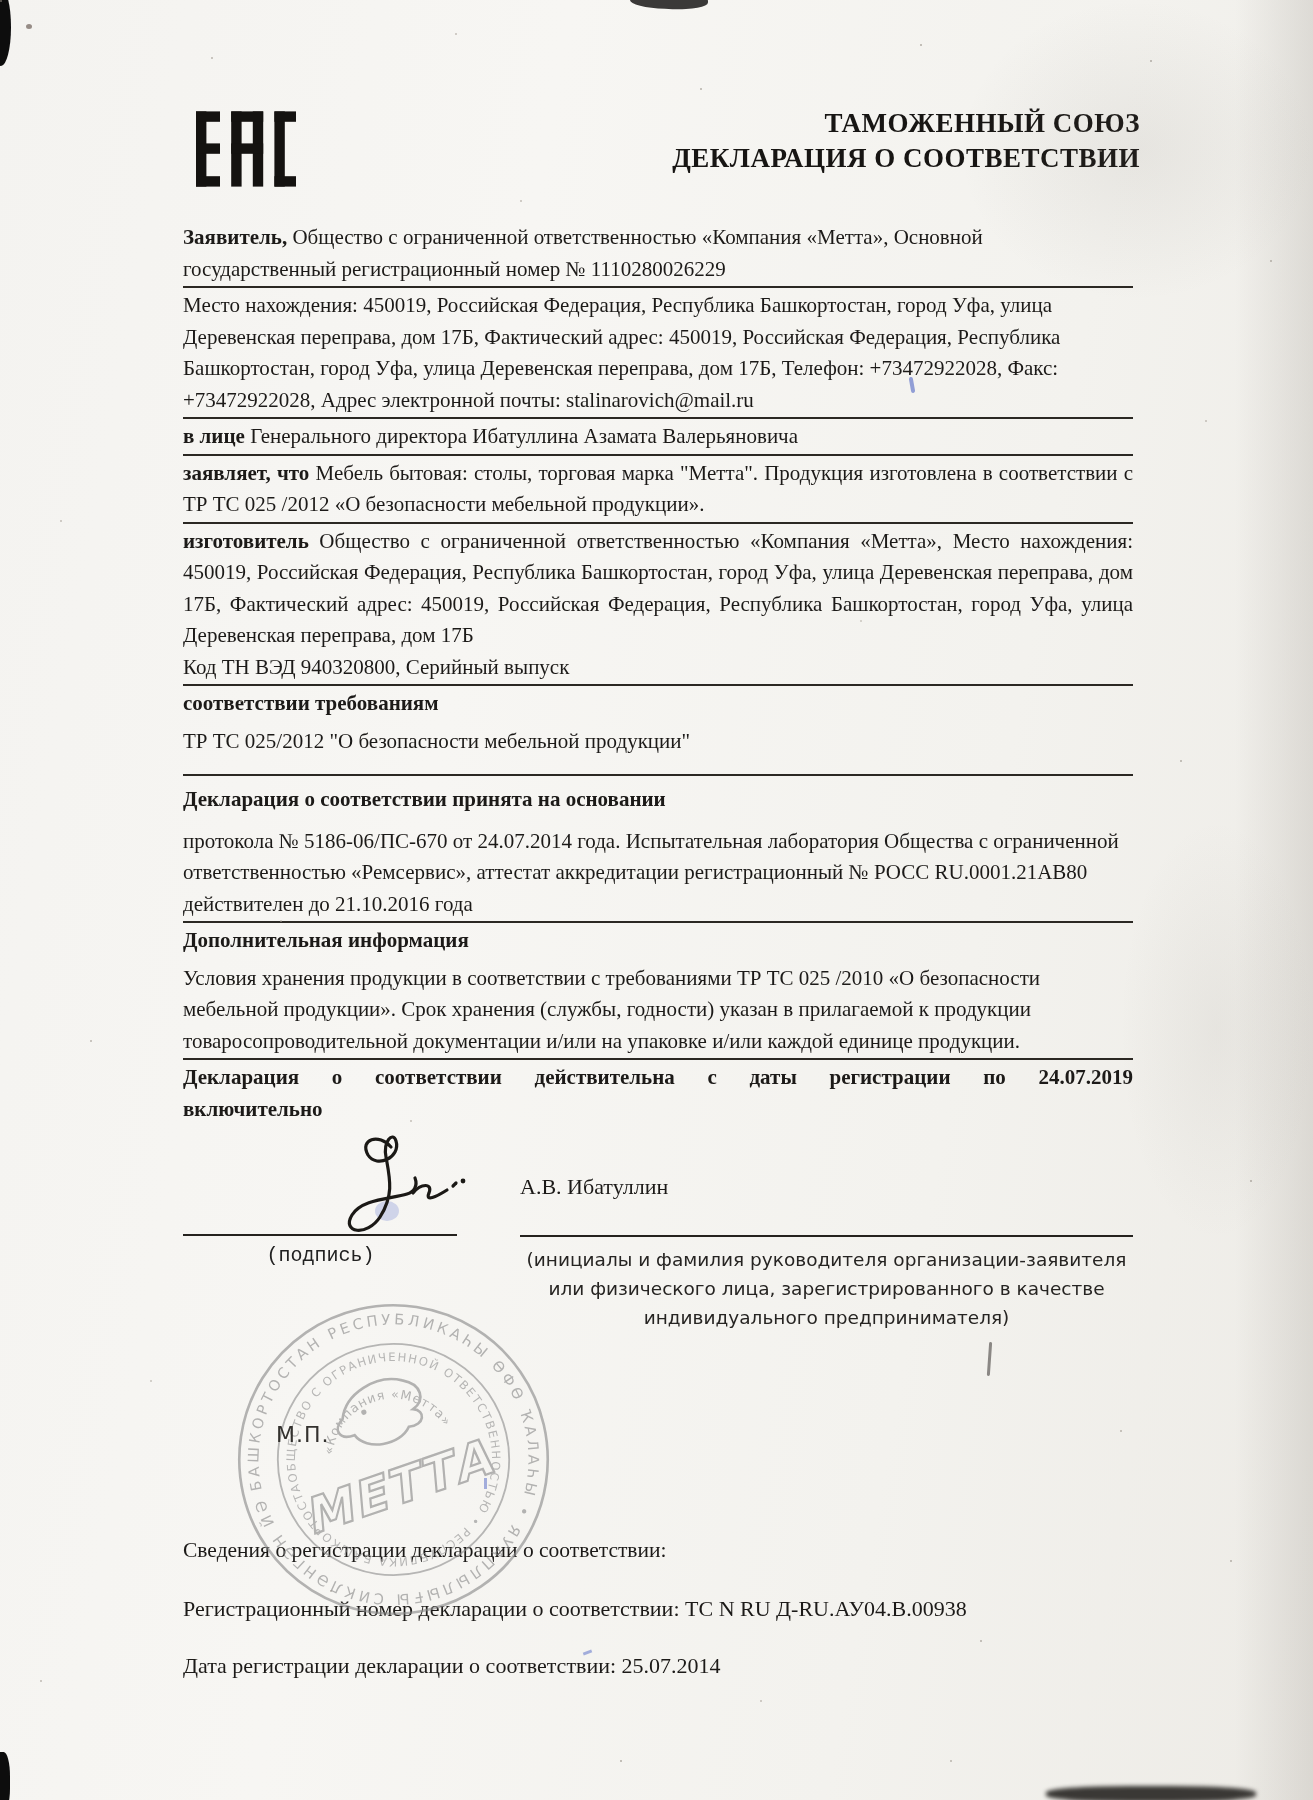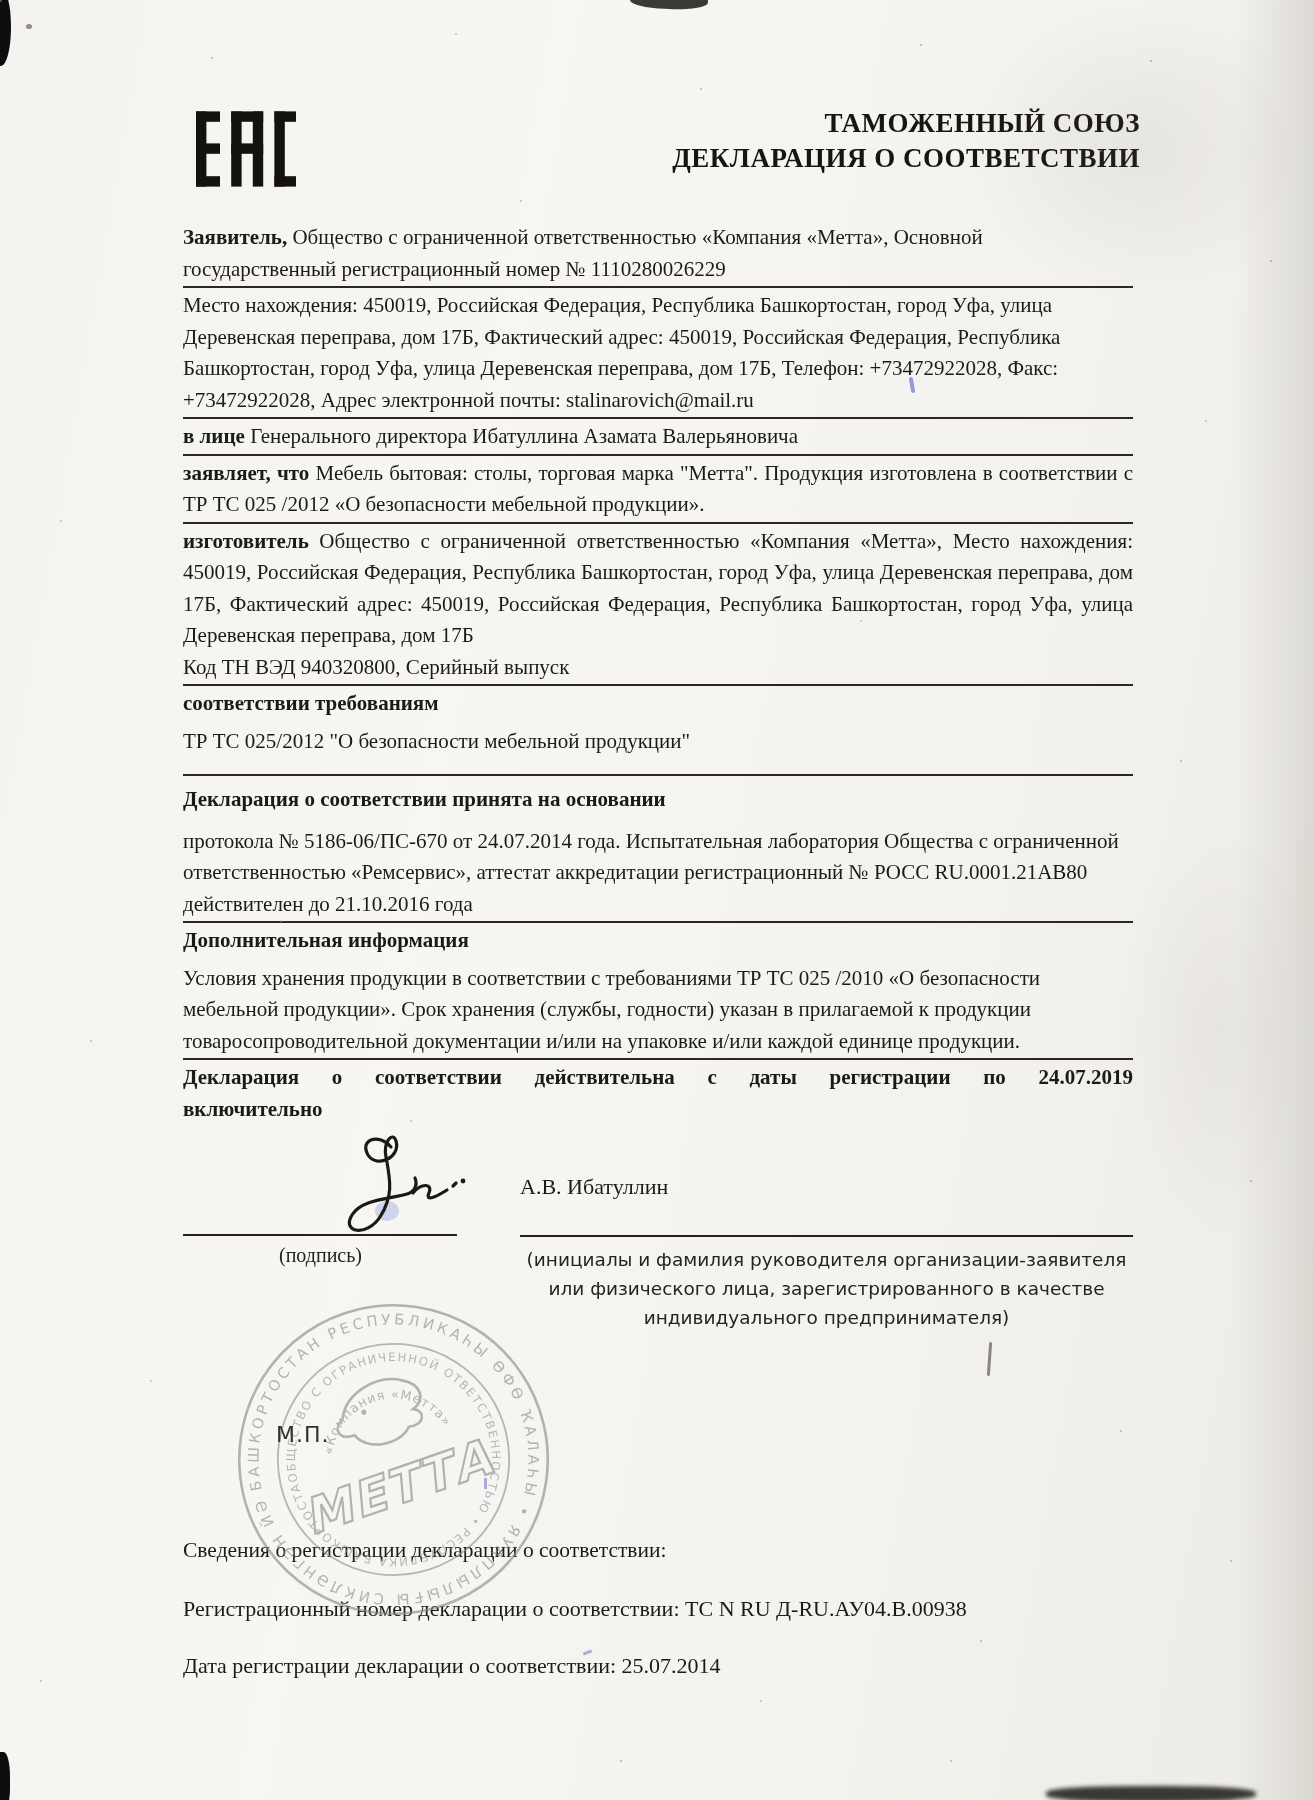--- a/index.html
+++ b/index.html
@@ -27,21 +27,21 @@
   .rule{height:0;border-bottom:2px solid #2b2823;margin:1px 0 2px 0;}
   .hd{font-weight:bold;margin:0;}
   .gap6{height:6px;}.gap10{height:10px;}.gap16{height:16px;}
   .validity{font-weight:bold;}
   .validity .l1{text-align:justify;text-align-last:justify;}
   
   .sigblock{position:relative;height:368px;margin-top:14px;}
   .sig-svg{position:absolute;left:112px;top:-8px;z-index:2;}
   .sig-line{position:absolute;left:0;top:95px;width:274px;border-bottom:2px solid #25221e;}
   .sig-caption{position:absolute;left:30px;top:101px;width:215px;text-align:center;
-    font-family:Liberation Serif, serif;font-size:20px;color:#222;}
+    font-family:Liberation Mono, monospace;font-size:20px;color:#222;}
   .head-name{position:absolute;left:337px;top:32px;width:613px;text-align:left;font-size:22px;}
   .name-line{position:absolute;left:337px;top:96px;width:613px;border-bottom:2px solid #25221e;}
   .name-note{position:absolute;left:337px;top:106px;width:613px;text-align:center;
     font-family:"DejaVu Sans",sans-serif;font-size:18.5px;line-height:29px;color:#262422;}
   .mp{position:absolute;left:93px;top:248px;font-family:"DejaVu Sans",sans-serif;
     font-size:22px;letter-spacing:1px;color:#33312e;z-index:3;margin-top:32px;}
   .stamp{position:absolute;left:38px;top:148px;z-index:2;opacity:.8;transform:rotate(-13deg);}
   
   .regblock{margin-top:28px;font-weight:normal;}
   .regblock .row{margin-top:26px;font-size:22px;}

